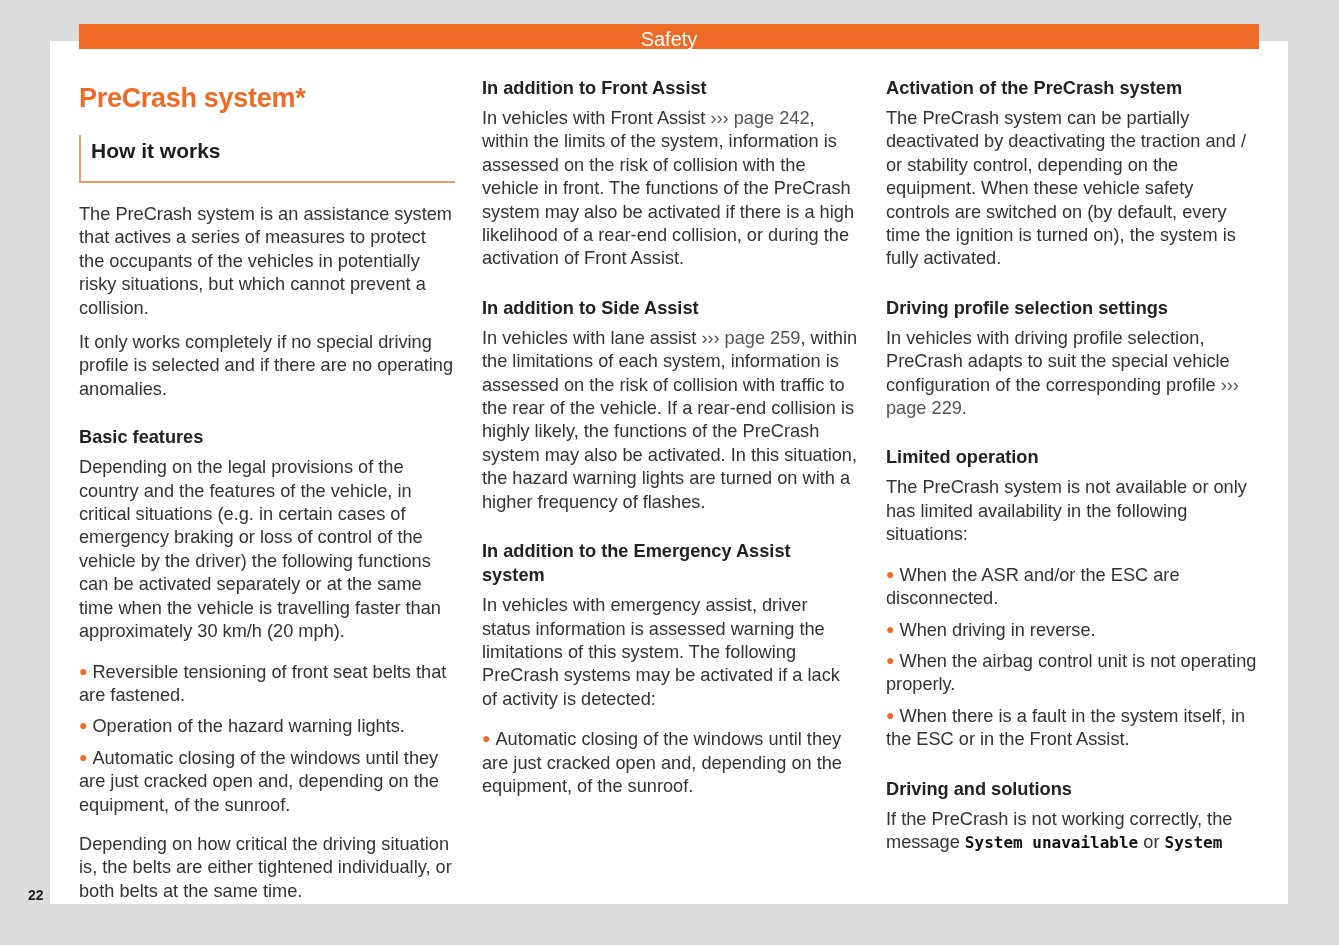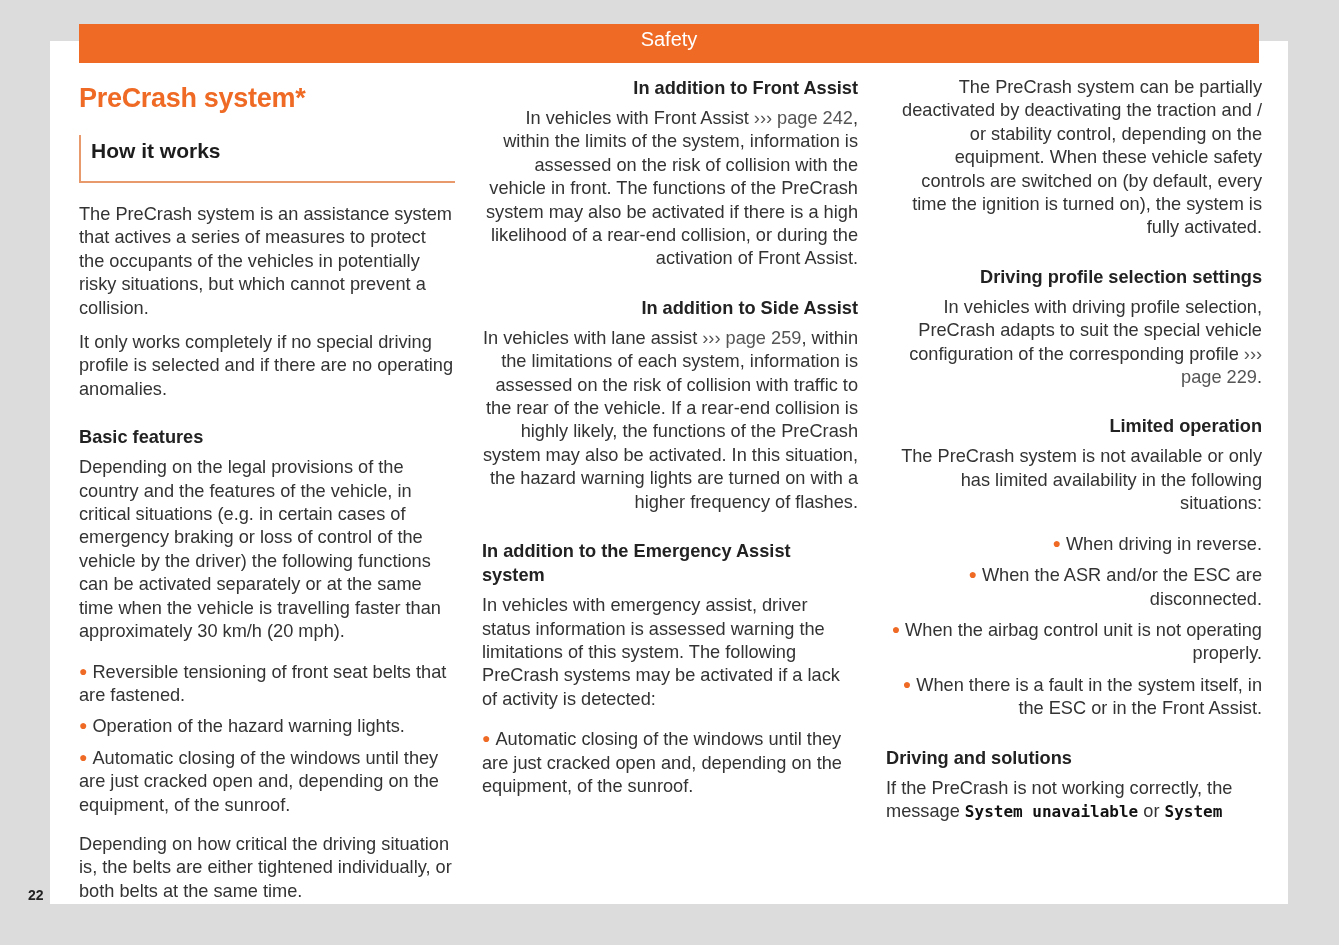--- a/index.html
+++ b/index.html
@@ -4,40 +4,40 @@
 <style>
   html, body { margin:0; padding:0; }
   body {
     width:1339px; height:945px; background:#dcdcdc; position:relative; overflow:hidden;
     font-family:"Liberation Sans", sans-serif; color:#2b2b2b;
   }
   .page {
     position:absolute; left:50px; top:41px; width:1238px; height:863px; background:#ffffff;
   }
   .header-bar {
-    position:absolute; left:79px; top:24px; width:1180px; height:39px; background:#ef6b25;
+    position:absolute; left:79px; top:24px; width:1180px; height:25px; background:#ef6b25;
     color:#fff; text-align:center; font-size:20px; line-height:31px;
   }
   .page-number {
     position:absolute; left:28px; top:887px; font-size:14px; font-weight:bold; color:#222;
   }
   .col { position:absolute; top:76px; width:376px; font-size:18.2px; line-height:23.4px; color:#333; }
   .col1 { left:79px; }
   .col2 { left:482px; }
   .col3 { left:886px; }
   .title {
     color:#ef6b25; font-size:27px; font-weight:bold; margin:4px 0 0 0; line-height:36px; letter-spacing:-0.3px;
   }
   .sub-title {
     margin-top:19px; border-left:2px solid #e89a6c; border-bottom:2px solid #e89a6c;
     padding:3px 0 17px 10px; font-size:21px; font-weight:bold; color:#1d1d1d; line-height:26px;
   }
   h3 { font-size:18.2px; font-weight:bold; margin:0 0 7px 0; color:#222; line-height:24px; }
   p { margin:0 0 11px 0; }
-  .sec { margin-bottom:25px;text-align:right; }
+  .sec { margin-bottom:25px; }
   .bullet { margin:0 0 7px 0; }
   .dot { color:#ef6b25; font-size:14px; vertical-align:2px; margin-right:5px; }
   .xref { font-weight:normal; color:#555; }
   .mono { font-family:"DejaVu Sans Mono", monospace; font-weight:bold; font-size:16px; color:#111;text-align:center; }
 </style>
 </head>
 <body>
 
 <div class="page"></div>
 <div class="header-bar">Safety</div>
@@ -68,31 +68,32 @@
   </div>
   <div>
     <h3>In addition to the Emergency Assist system</h3>
     <p style="margin-bottom:16px">In vehicles with emergency assist, driver status information is assessed warning the limitations of this system. The following PreCrash systems may be activated if a lack of activity is detected:</p>
     <div class="bullet"><span class="dot">●</span><span>Automatic closing of the windows until they are just cracked open and, depending on the equipment, of the sunroof.</span></div>
   </div>
 </div>
 
 <div class="col col3">
   <div class="sec">
+    <h3>Activation of the PreCrash system</h3>
     <p>The PreCrash system can be partially deactivated by deactivating the traction and / or stability control, depending on the equipment. When these vehicle safety controls are switched on (by default, every time the ignition is turned on), the system is fully activated.</p>
   </div>
   <div class="sec">
     <h3>Driving profile selection settings</h3>
     <p><span>In vehicles with driving profile selection, PreCrash adapts to suit the special vehicle configuration of the corresponding profile </span><span class="xref">››› page 229</span><span>.</span></p>
   </div>
   <div class="sec">
     <h3>Limited operation</h3>
     <p style="margin-bottom:16px">The PreCrash system is not available or only has limited availability in the following situations:</p>
+    <div class="bullet"><span class="dot">●</span><span>When the ASR and/or the ESC are disconnected.</span></div>
     <div class="bullet"><span class="dot">●</span><span>When driving in reverse.</span></div>
-    <div class="bullet"><span class="dot">●</span><span>When the ASR and/or the ESC are disconnected.</span></div>
     <div class="bullet"><span class="dot">●</span><span>When the airbag control unit is not operating properly.</span></div>
     <div class="bullet"><span class="dot">●</span><span>When there is a fault in the system itself, in the ESC or in the Front Assist.</span></div>
   </div>
   <div>
     <h3>Driving and solutions</h3>
     <p><span>If the PreCrash is not working correctly, the message </span><span class="mono">System unavailable</span><span> or </span><span class="mono">System</span></p>
   </div>
 </div>
 
 </body></html>

